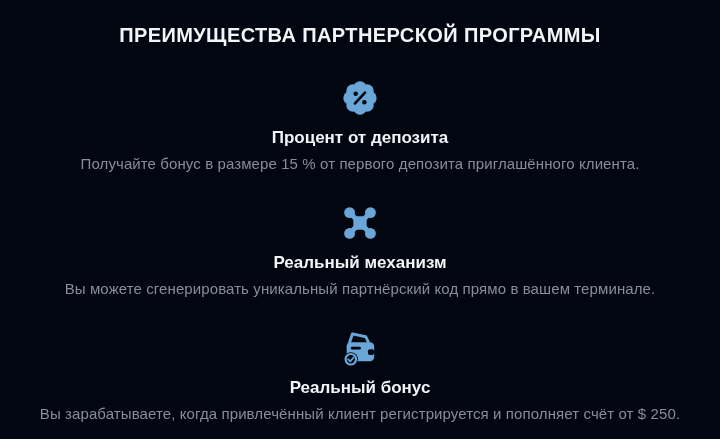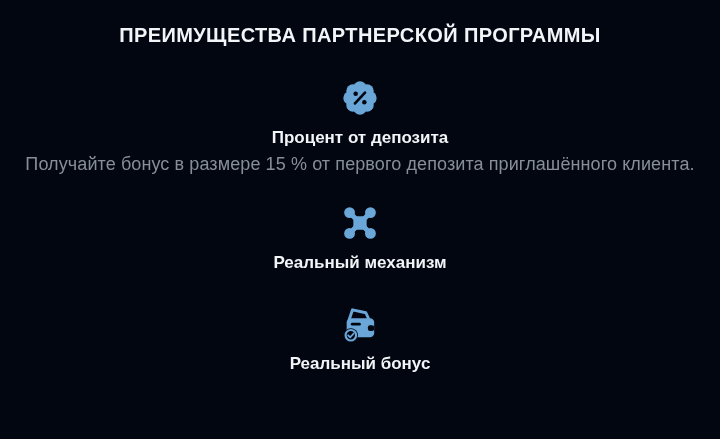--- a/index.html
+++ b/index.html
@@ -40,21 +40,21 @@
   .icon-wrap svg{ width:40px; height:40px; display:block; }
   .benefit-title{
     margin:9px 0 0;
     font-size:17px;
     line-height:21px;
     font-weight:700;
     color:var(--heading);
   }
   .benefit-desc{
     margin:8px 0 0;
-    font-size:18px;
+    font-size:15px;
     line-height:16px;
     letter-spacing:0.1px;
     color:var(--description);
   }
 </style>
 </head>
 <body>
 
 <div class="screen">
 
@@ -95,30 +95,32 @@
         <g fill="currentColor">
           <circle cx="11.5" cy="11.5" r="6.5"></circle>
           <circle cx="36.5" cy="11.5" r="6.5"></circle>
           <circle cx="11.5" cy="36.5" r="6.5"></circle>
           <circle cx="36.5" cy="36.5" r="6.5"></circle>
           <rect x="16" y="16" width="16" height="16" rx="2"></rect>
         </g>
       </svg>
     </div>
     <h2 class="benefit-title">Реальный механизм</h2>
+    <p class="benefit-desc">Вы можете сгенерировать уникальный партнёрский код прямо в вашем терминале.</p>
   </div>
 
   <div class="benefit">
     <div class="icon-wrap">
       <svg viewBox="0 0 48 48" aria-hidden="true">
         <path d="M11 19 L15 7 L31 10.5 L34 17" fill="none" stroke="currentColor" stroke-width="3.5" stroke-linejoin="round" stroke-linecap="round"></path>
         <rect x="8" y="17" width="33" height="23" rx="5" fill="currentColor"></rect>
         <rect x="13" y="22.5" width="12" height="3.4" rx="1.7" fill="var(--background)"></rect>
         <rect x="33.5" y="25.5" width="7.5" height="7" rx="2.5" fill="var(--background)"></rect>
         <circle cx="13" cy="37.5" r="8.5" fill="var(--background)"></circle>
         <circle cx="13" cy="37.5" r="6.3" fill="none" stroke="currentColor" stroke-width="2.6"></circle>
         <path d="M9.8 37.6 L12.2 40 L16.4 35.4" fill="none" stroke="currentColor" stroke-width="2.2" stroke-linecap="round" stroke-linejoin="round"></path>
       </svg>
     </div>
     <h2 class="benefit-title">Реальный бонус</h2>
+    <p class="benefit-desc">Вы зарабатываете, когда привлечённый клиент регистрируется и пополняет счёт от $ 250.</p>
   </div>
 
 </div>
 
 </body></html>

